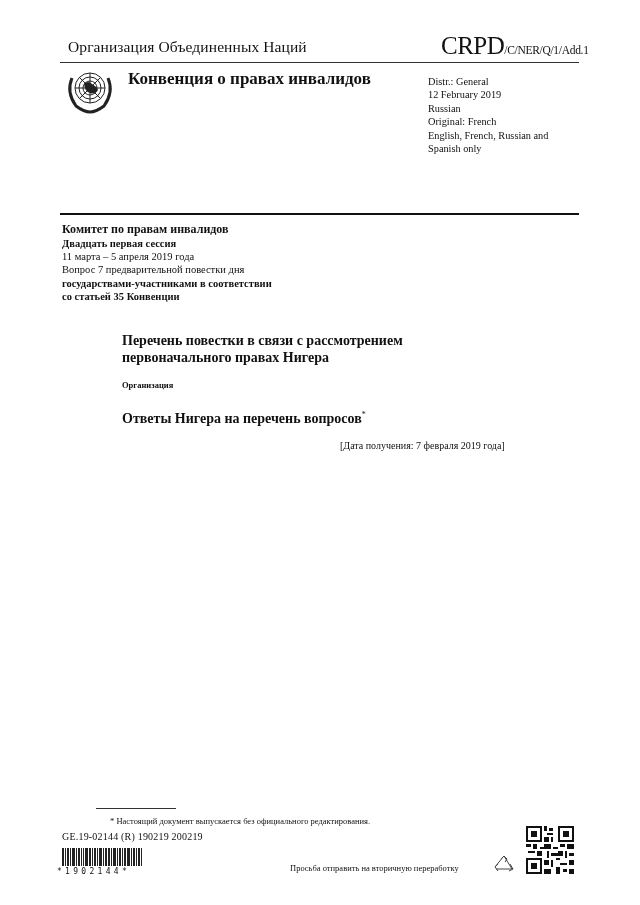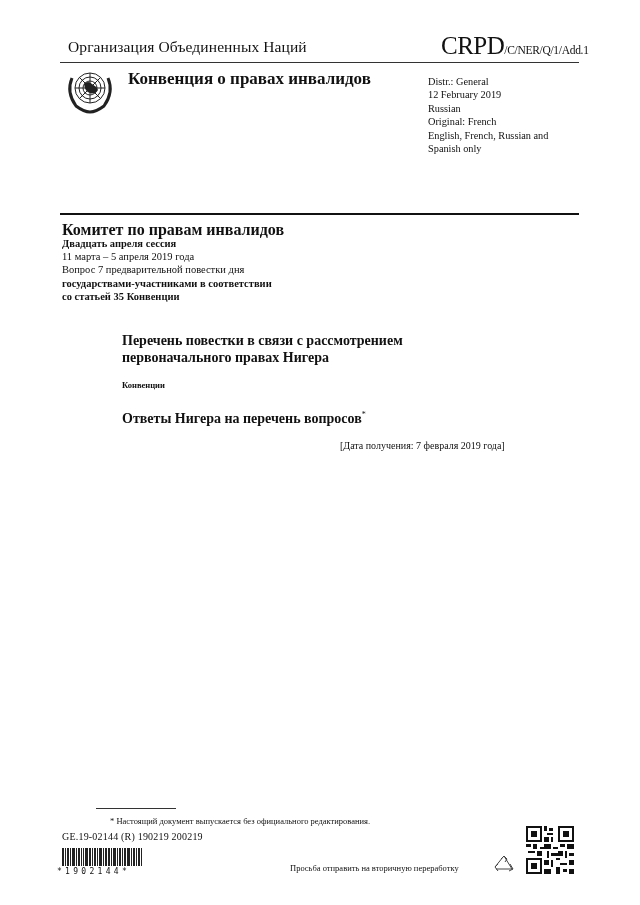--- a/index.html
+++ b/index.html
@@ -10,21 +10,21 @@
   .symbol { left:441px; top:32px; white-space:nowrap; }
   .symbol .big { font-size:25px; letter-spacing:-0.5px; }
   .symbol .small { font-size:11.5px; letter-spacing:-0.3px; }
   .rule-top { left:60px; top:62px; width:519px; height:1px; background:#333; }
   .logo { left:64px; top:64px; width:52px; height:52px; }
   .conv-title { left:128px; top:68px; font-size:17px; font-weight:bold; line-height:21px; width:260px; }
   .distr { left:428px; top:75px; font-size:10.3px; line-height:13.4px; width:160px; }
   .rule-mid { left:60px; top:213px; width:519px; height:2px; background:#111; }
   .committee { left:62px; top:222px; width:300px; font-size:10.5px; line-height:13.2px; }
   .committee .b { font-weight:bold; }
-  .committee .h { font-weight:bold; font-size:16px; line-height:15px; }
+  .committee .h { font-weight:bold; font-size:12px; line-height:15px; }
   .main-title { left:122px; top:332px; width:330px; font-size:14px; font-weight:bold; line-height:17px; }
   .addendum { left:122px; top:380px; font-size:8.5px; font-weight:bold; }
   .reply-title { left:122px; top:410px; font-size:14px; font-weight:bold; }
   .reply-title sup { font-size:8px; font-weight:normal; }
   .received { left:340px; top:440px; font-size:10px; }
   .fn-rule { left:96px; top:808px; width:80px; height:1px; background:#333; }
   .footnote { left:110px; top:816px; font-size:8.5px; }
   .job { left:62px; top:831px; font-size:10px; letter-spacing:0.2px; }
   .barcode { left:62px; top:848px; width:88px; height:18px; display:flex; align-items:stretch; }
   .barcode span { display:block; background:#222; margin-right:1px; }
@@ -66,33 +66,33 @@
   <div>Russian</div>
   <div>Original: French</div>
   <div>English, French, Russian and</div>
   <div>Spanish only</div>
 </div>
 
 <div class="abs rule-mid"></div>
 
 <div class="abs committee">
   <div class="h">Комитет по правам инвалидов</div>
-  <div class="b">Двадцать апреля сессия</div>
+  <div class="b">Двадцать первая сессия</div>
   <div>11 марта – 5 апреля 2019 года</div>
   <div>Вопрос 7 предварительной повестки дня</div>
   <div class="b">государствами-участниками в соответствии</div>
   <div class="b">со статьей 35 Конвенции</div>
 </div>
 
 <div class="abs main-title">
   <div>Перечень повестки в связи с рассмотрением</div>
   <div>первоначального правах Нигера</div>
 </div>
 
-<div class="abs addendum">Конвенции</div>
+<div class="abs addendum">Организация</div>
 
 <div class="abs reply-title">
   <span>Ответы Нигера на перечень вопросов</span><sup>*</sup>
 </div>
 
 <div class="abs received">[Дата получения: 7 февраля 2019 года]</div>
 
 <div class="abs fn-rule"></div>
 <div class="abs footnote">*  Настоящий документ выпускается без официального редактирования.</div>
 <div class="abs job">GE.19-02144  (R)  190219  200219</div>

